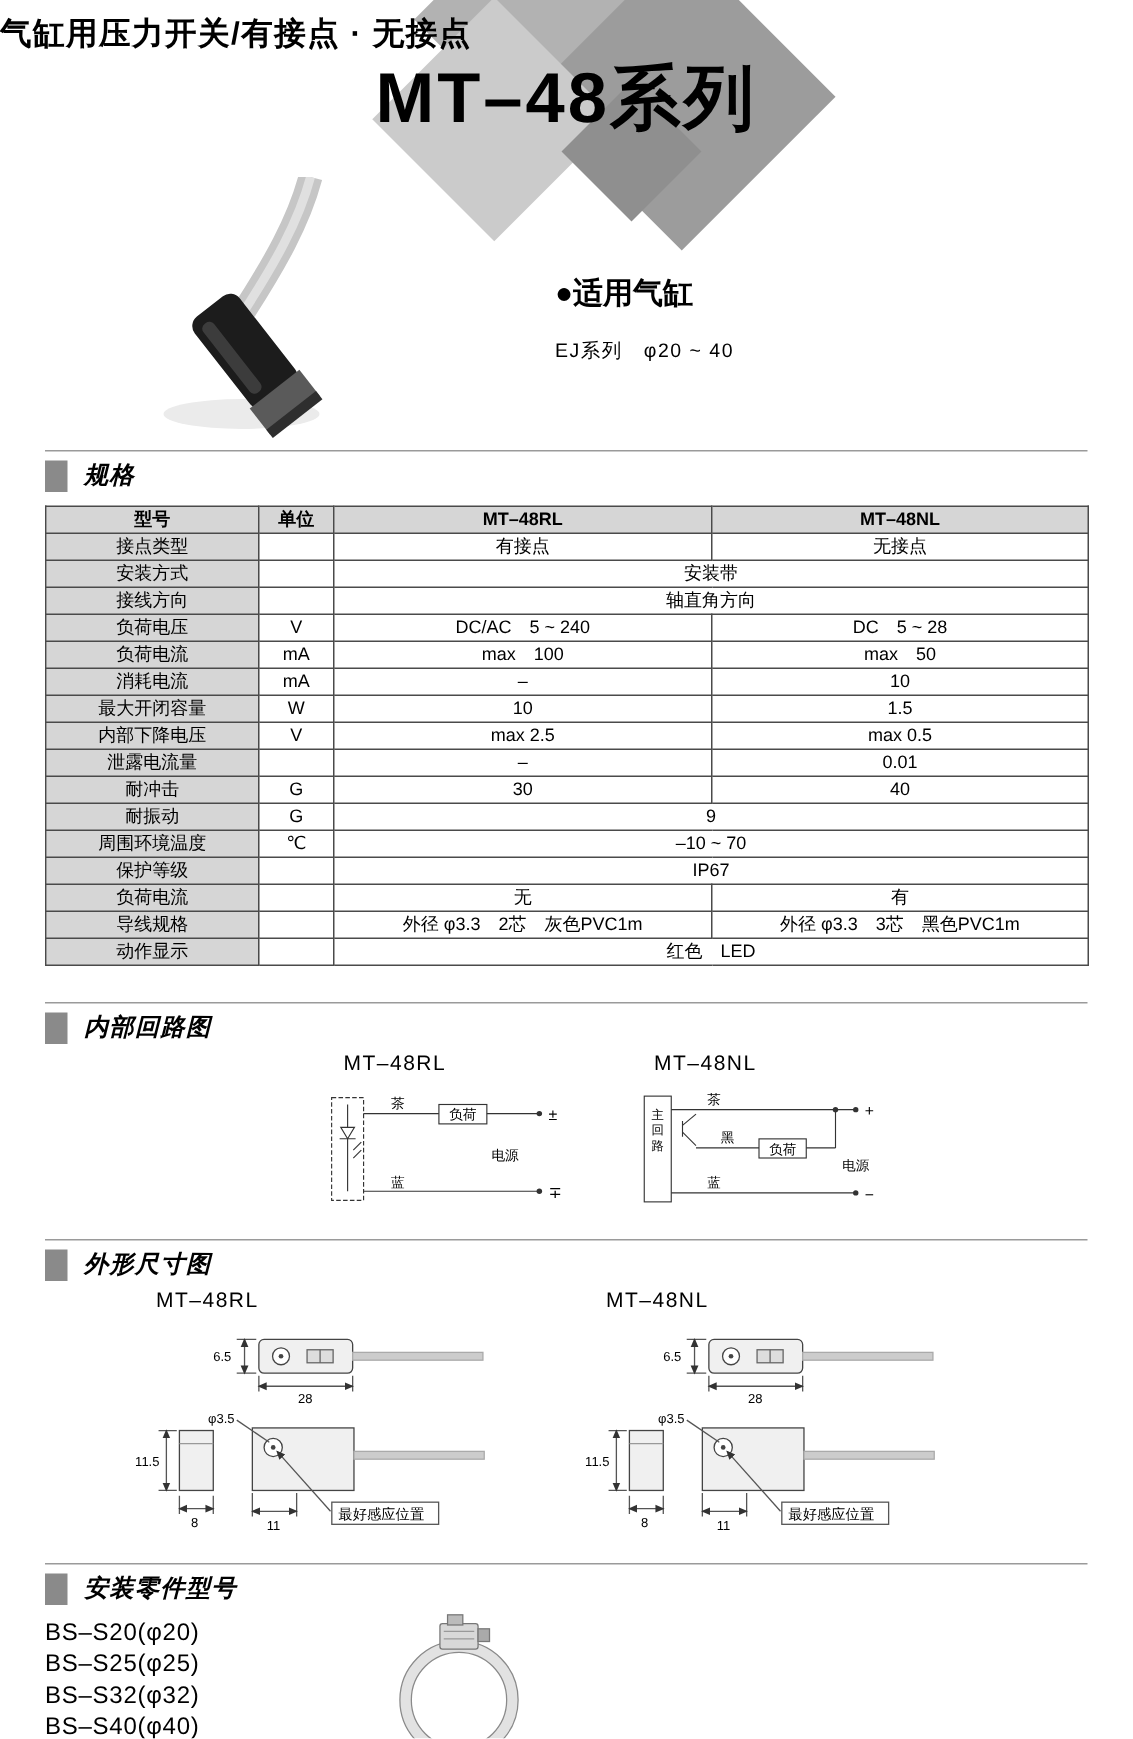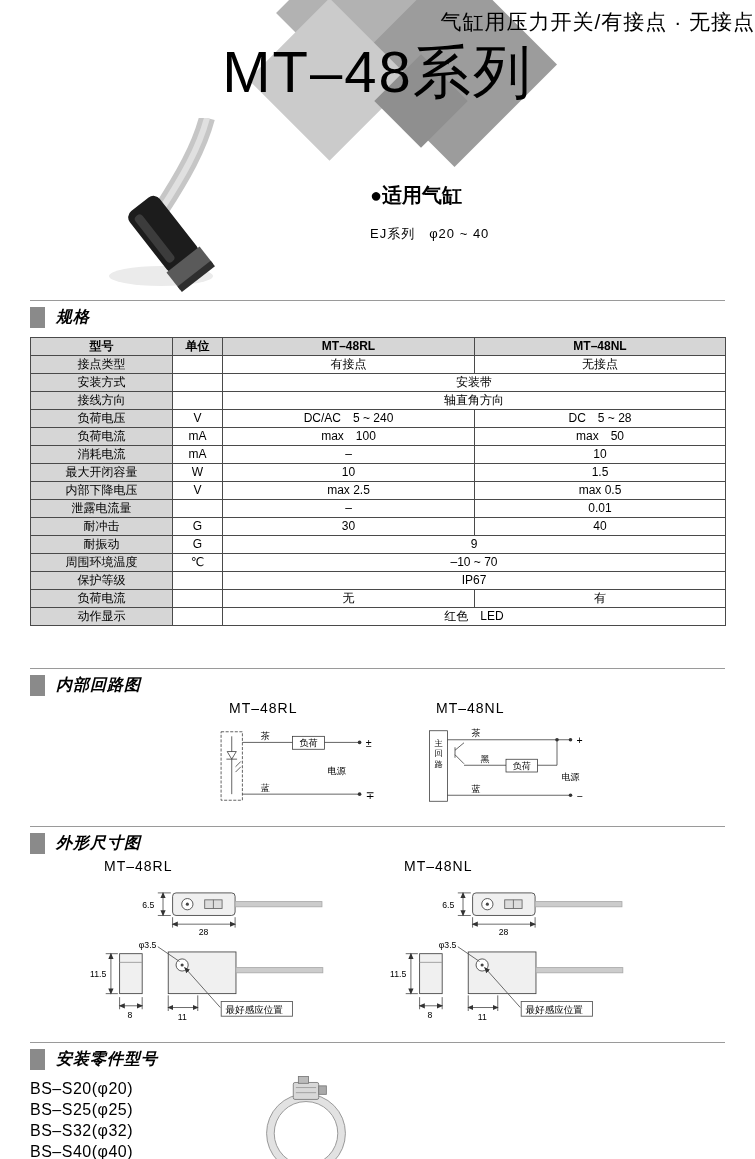--- a/index.html
+++ b/index.html
@@ -6,24 +6,24 @@
   html,body { background:#fff; }
   body { font-family:"Liberation Sans","DejaVu Sans",sans-serif; color:#000; }
   .page { position:relative; width:755px; height:1159px; margin:0 auto; background:#fff; overflow:hidden; }
 
   
   .diamond { position:absolute; transform:rotate(45deg); z-index:1; }
   .d1 { left:303px; top:-52px; width:130px; height:130px; background:#b2b2b2; }
   .d2 { left:382px; top:-8px;  width:145px; height:145px; background:#9c9c9c; }
   .d3 { left:272px; top:22px;  width:115px; height:115px; background:#cbcbcb; }
   .d4 { left:388px; top:68px;  width:66px;  height:66px;  background:#8f8f8f; }
-  .subtitle { position:absolute; z-index:3; top:8px; left:0; width:100%; text-align:right;
-              font-size:21px; font-weight:normal; letter-spacing:1px; }
+  .subtitle { position:absolute; z-index:3; top:8px; left:0; width:100%; text-align:left;
+              font-size:21px; font-weight:bold; letter-spacing:1px; }
   .title    { position:absolute; z-index:3; top:34px; left:0; width:100%; text-align:center;
-              font-size:58px; font-weight:normal; letter-spacing:2px; }
+              font-size:47px; font-weight:bold; letter-spacing:2px; }
 
   
   .photo { position:absolute; left:95px; top:118px; width:160px; height:175px; }
 
   
   .applicable { position:absolute; left:370px; top:182px; z-index:2; }
   .applicable .head { font-size:20px; font-weight:bold; }
   .applicable .detail { font-size:13px; margin-top:16px; letter-spacing:1px; }
 
   
@@ -180,20 +180,26 @@
           <tr>
             <td class="rowhead">保护等级</td>
             <td class="unit"></td>
             <td colspan="2">IP67</td>
           </tr>
           <tr>
             <td class="rowhead">负荷电流</td>
             <td class="unit"></td>
             <td>无</td>
             <td>有</td>
+          </tr>
+          <tr>
+            <td class="rowhead">导线规格</td>
+            <td class="unit"></td>
+            <td>外径 φ3.3　2芯　灰色PVC1m</td>
+            <td>外径 φ3.3　3芯　黑色PVC1m</td>
           </tr>
           <tr>
             <td class="rowhead">动作显示</td>
             <td class="unit"></td>
             <td colspan="2">红色　LED</td>
           </tr>
         </tbody>
     </table>
   </div>
 

